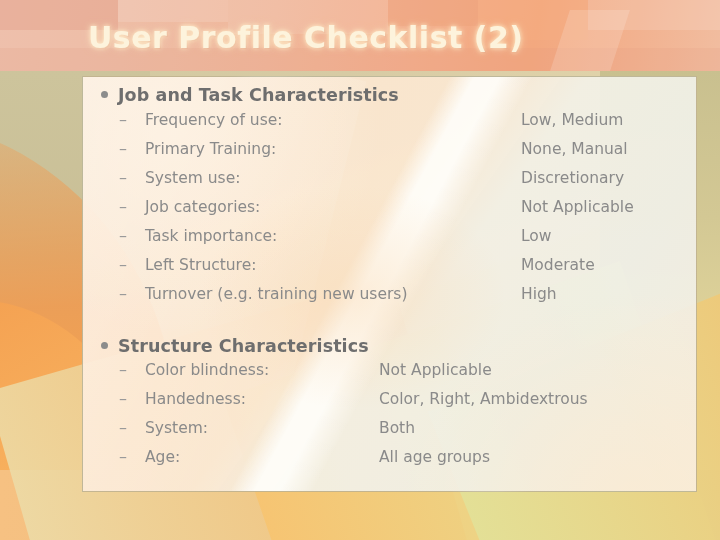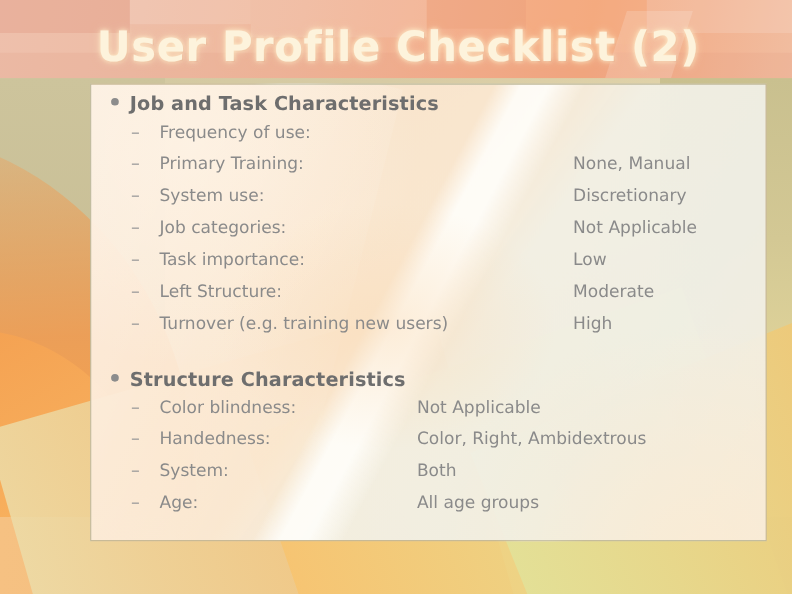--- a/index.html
+++ b/index.html
@@ -89,21 +89,21 @@
   .hb4 { left: 388px; top: 0; width: 90px;  height: 26px; background: rgba(230,150,110,0.22); }
   .hb5 { left: 478px; top: 0; width: 110px; height: 40px; background: rgba(248,175,130,0.30); }
   .hb6 { left: 588px; top: 0; width: 132px; height: 30px; background: rgba(255,255,255,0.14); }
   .hb7 { left: 0;   top: 48px; width: 720px; height: 23px; background: rgba(226,150,126,0.16); }
   .hb8 { left: 560px; top: 10px; width: 60px; height: 61px; background: rgba(255,255,255,0.16); transform: skewX(-18deg); }
 
   .title {
     position: absolute;
     left: 88px; top: 20px;
     width: 600px;
-    font-size: 38px;
+    font-size: 30px;
     font-weight: bold;
     letter-spacing: 0.5px;
     color: #fdf3dc;
     text-shadow: 0 0 4px rgba(255,240,205,0.95),
                  0 0 9px rgba(255,230,190,0.65),
                  1px 1px 1px rgba(210,130,100,0.35);
     font-family: "DejaVu Sans", sans-serif;
     white-space: nowrap;
   }
 
@@ -147,21 +147,21 @@
     position: relative;
     z-index: 2;
     padding: 8px 0 0 0;
   }
 
   
   .section { position: relative; }
 
   .l1 {
     display: flex;
-    align-items: flex-start;
+    align-items: center;
     padding-left: 18px;
     margin-bottom: 4px;
   }
   .l1-bullet {
     width: 17px;
     flex: 0 0 17px;
     color: #8a8a8a;
     font-size: 16px;
     line-height: 1;
     position: relative;
@@ -255,20 +255,21 @@
       <div class="section" id="section-job">
         <div class="l1">
           <span class="l1-bullet"><i></i></span>
           <span class="l1-text">Job and Task Characteristics</span>
         </div>
         <div class="rows">
 
           <div class="row">
             <span class="row-dash">–</span>
             <span class="row-label">Frequency of use:</span>
+            <span class="row-value">Low, Medium</span>
           </div>
 
           <div class="row">
             <span class="row-dash">–</span>
             <span class="row-label">Primary Training:</span>
             <span class="row-value">None, Manual</span>
           </div>
 
           <div class="row">
             <span class="row-dash">–</span>

